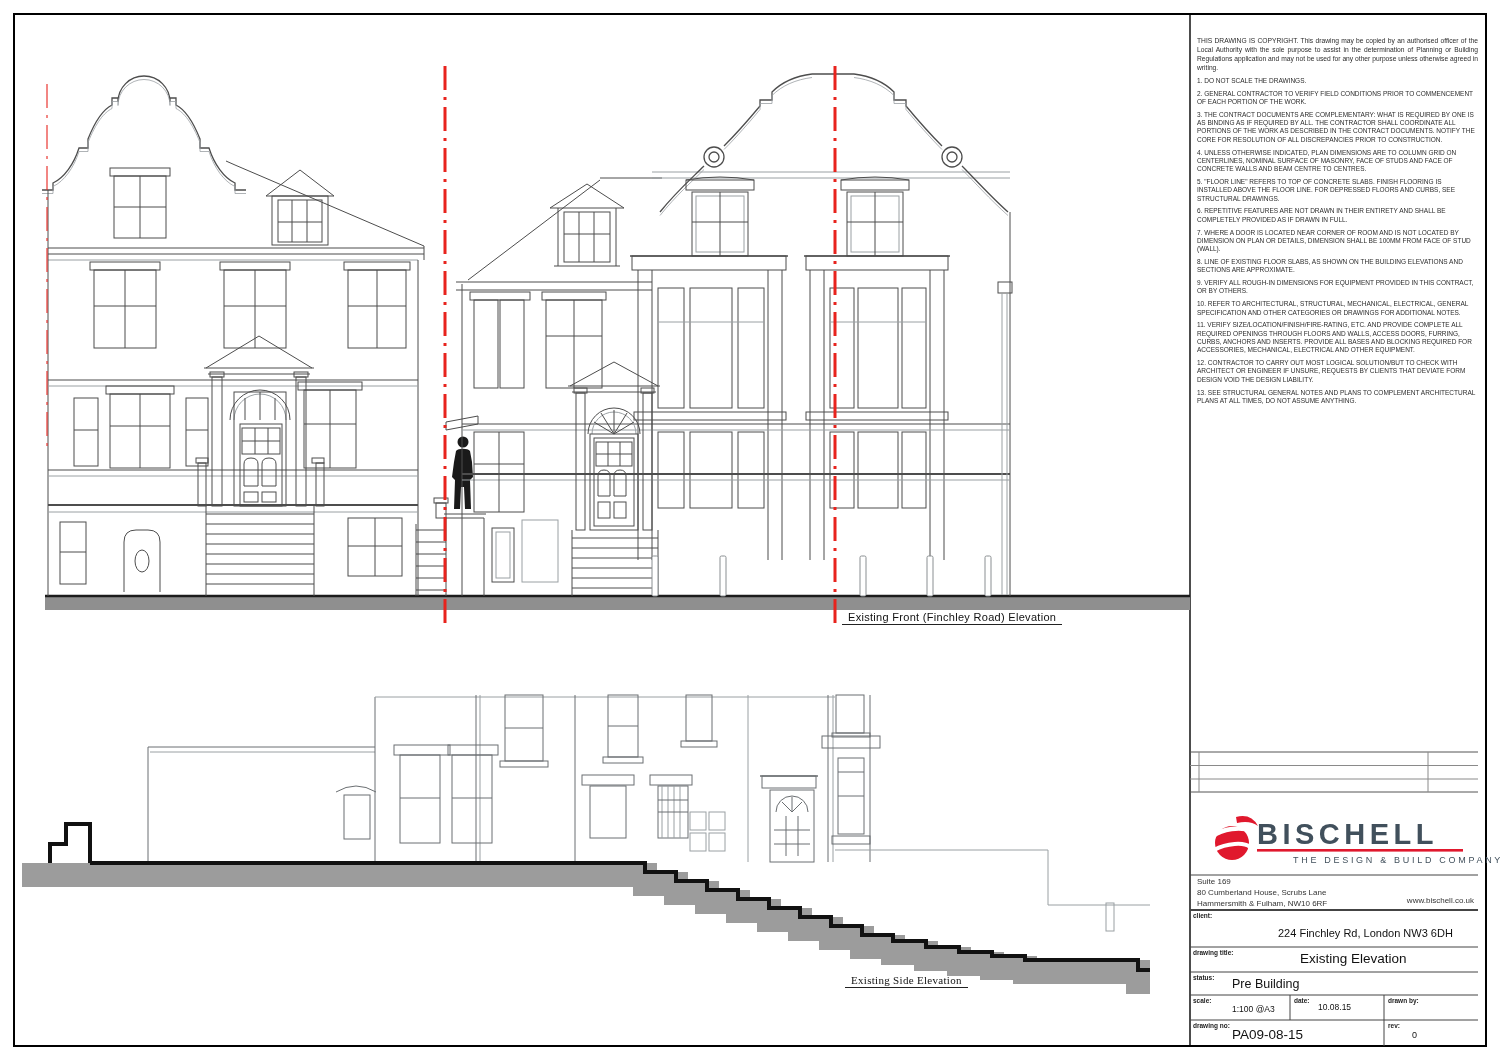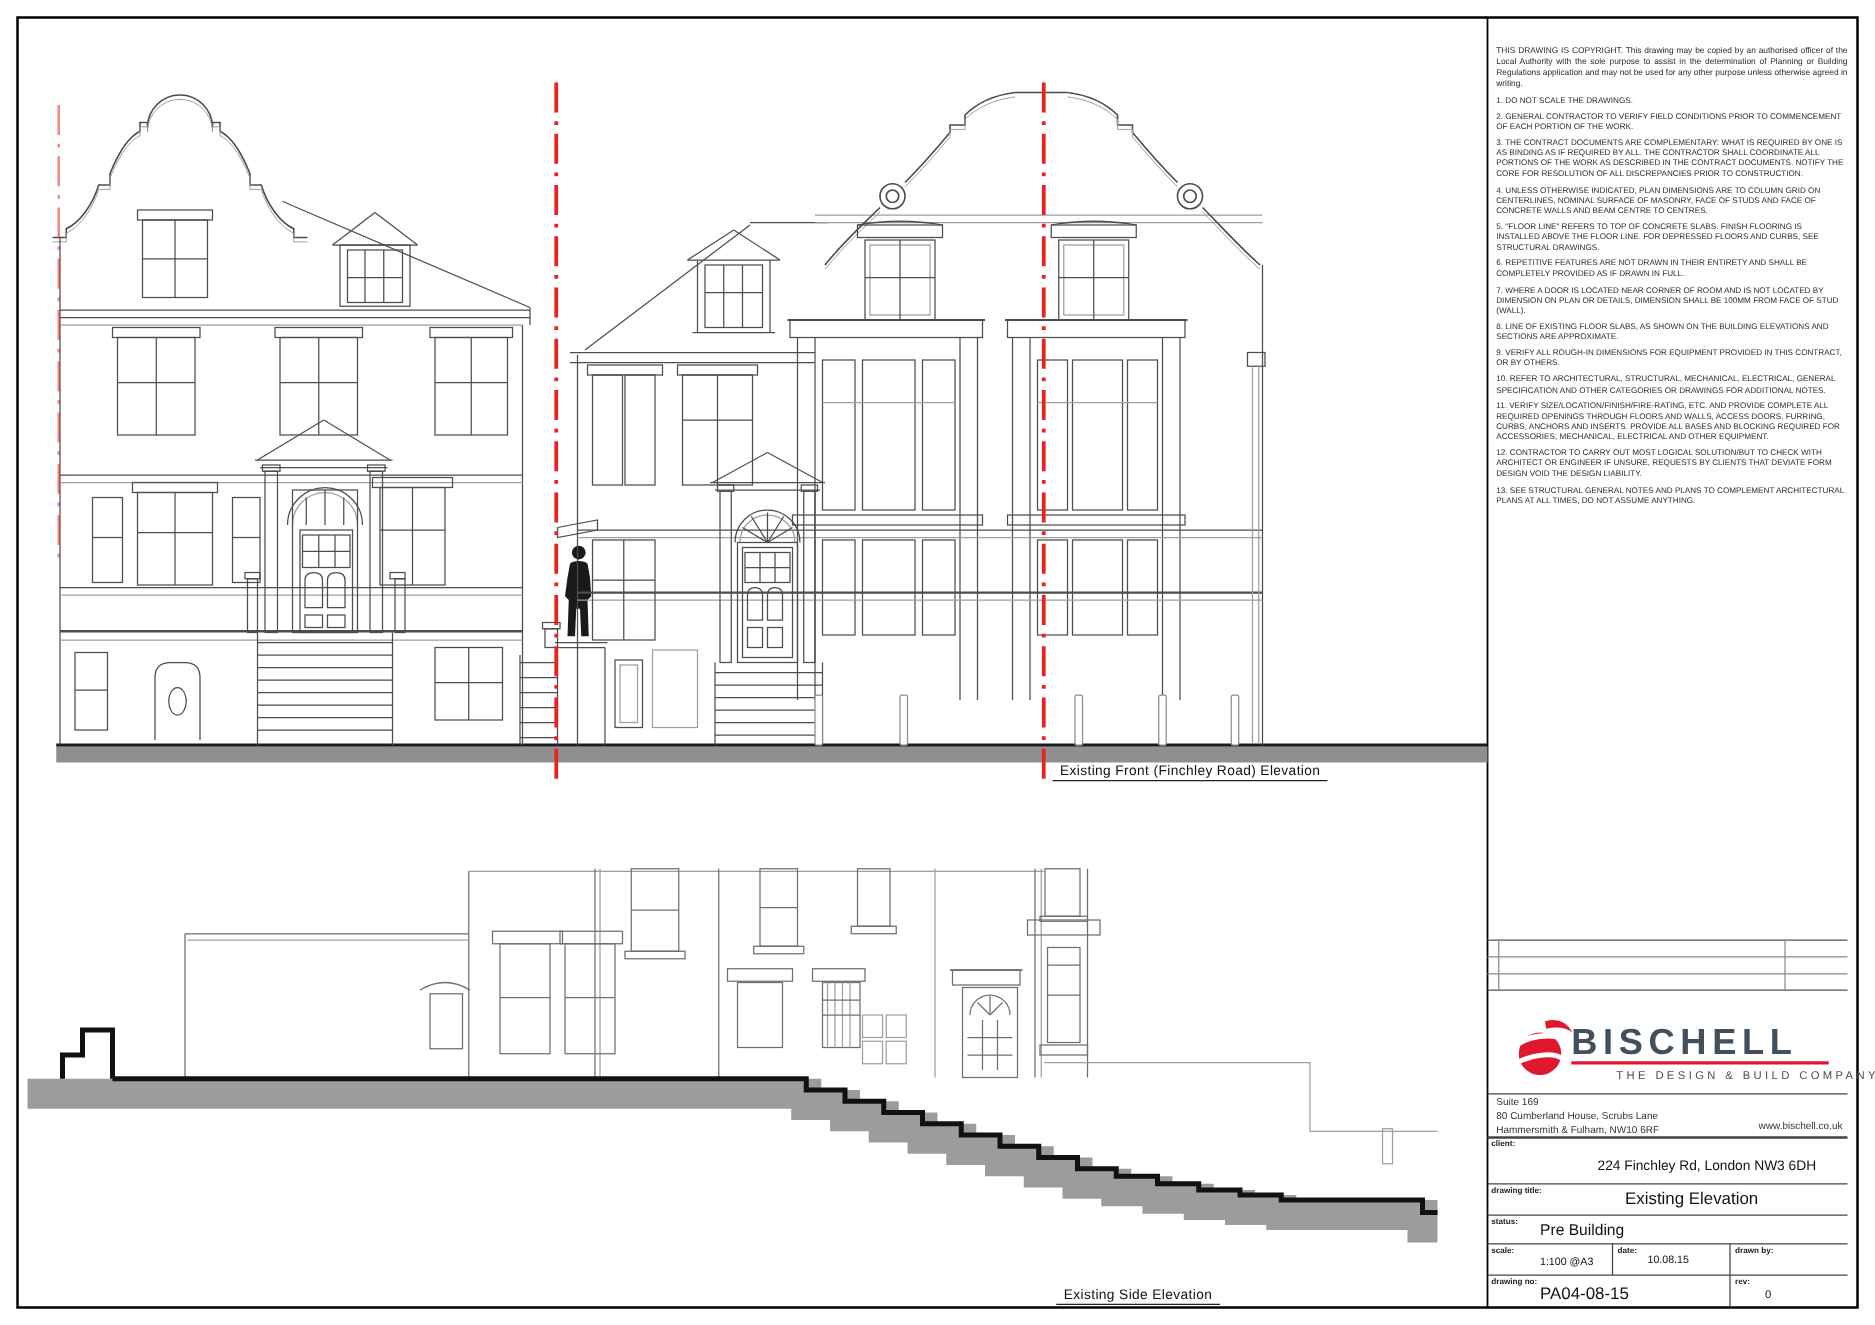--- a/index.html
+++ b/index.html
@@ -456,21 +456,21 @@
     <line x1="1190" y1="947" x2="1478" y2="947"></line>
     <line x1="1190" y1="972" x2="1478" y2="972"></line>
     <line x1="1190" y1="995" x2="1478" y2="995"></line>
     <line x1="1190" y1="1020" x2="1478" y2="1020"></line>
     <line x1="1290" y1="995" x2="1290" y2="1020"></line>
     <line x1="1384" y1="995" x2="1384" y2="1046"></line>
   </g>
 </svg>
 
 <div class="elev-label" style="left:842px;top:611px;">Existing Front  (Finchley Road) Elevation</div>
-<div class="elev-label" style="left:845px;top:1030px;">Existing Side Elevation</div>
+<div class="elev-label" style="left:845px;top:974px;font-family:Liberation Serif, serif;">Existing Side Elevation</div>
 
 <div class="notes">
   <div class="copy">THIS DRAWING IS COPYRIGHT. This drawing may be copied by an authorised officer of the Local Authority with the sole purpose to assist in the determination of Planning or Building Regulations application and may not be used for any other purpose unless otherwise agreed in writing.</div>
   <div class="note">1. DO NOT SCALE THE DRAWINGS.</div>
   <div class="note">2. GENERAL CONTRACTOR TO VERIFY FIELD CONDITIONS PRIOR TO COMMENCEMENT OF EACH PORTION OF THE WORK.</div>
   <div class="note">3. THE CONTRACT DOCUMENTS ARE COMPLEMENTARY: WHAT IS REQUIRED BY ONE IS AS BINDING AS IF REQUIRED BY ALL. THE CONTRACTOR SHALL COORDINATE ALL PORTIONS OF THE WORK AS DESCRIBED IN THE CONTRACT DOCUMENTS. NOTIFY THE CORE FOR RESOLUTION OF ALL DISCREPANCIES PRIOR TO CONSTRUCTION.</div>
   <div class="note">4. UNLESS OTHERWISE INDICATED, PLAN DIMENSIONS ARE TO COLUMN GRID ON CENTERLINES, NOMINAL SURFACE OF MASONRY, FACE OF STUDS AND FACE OF CONCRETE WALLS AND BEAM CENTRE TO CENTRES.</div>
   <div class="note">5. "FLOOR LINE" REFERS TO TOP OF CONCRETE SLABS. FINISH FLOORING IS INSTALLED ABOVE THE FLOOR LINE. FOR DEPRESSED FLOORS AND CURBS, SEE STRUCTURAL DRAWINGS.</div>
   <div class="note">6. REPETITIVE FEATURES ARE NOT DRAWN IN THEIR ENTIRETY AND SHALL BE COMPLETELY PROVIDED AS IF DRAWN IN FULL.</div>
   <div class="note">7. WHERE A DOOR IS LOCATED NEAR CORNER OF ROOM AND IS NOT LOCATED BY DIMENSION ON PLAN OR DETAILS, DIMENSION SHALL BE 100MM FROM FACE OF STUD (WALL).</div>
@@ -503,16 +503,16 @@
   <div class="tb-val" style="left:1232px;top:977px;font-size:12.5px;">Pre Building</div>
 
   <div class="tb-label" style="left:1193px;top:997px;">scale:</div>
   <div class="tb-val" style="left:1232px;top:1004px;font-size:8.5px;">1:100 @A3</div>
   <div class="tb-label" style="left:1294px;top:997px;">date:</div>
   <div class="tb-val" style="left:1318px;top:1002px;font-size:8.5px;">10.08.15</div>
   <div class="tb-label" style="left:1388px;top:997px;">drawn by:</div>
   <div class="tb-val" style="left:1420px;top:1004px;font-size:8.5px;"></div>
 
   <div class="tb-label" style="left:1193px;top:1022px;">drawing no:</div>
-  <div class="tb-val" style="left:1232px;top:1027px;font-size:13.5px;">PA04-08-15</div>
+  <div class="tb-val" style="left:1232px;top:1027px;font-size:13.5px;">PA09-08-15</div>
   <div class="tb-label" style="left:1388px;top:1022px;">rev:</div>
   <div class="tb-val" style="left:1412px;top:1030px;font-size:9px;">0</div>
 </div>
 
 </body></html>

